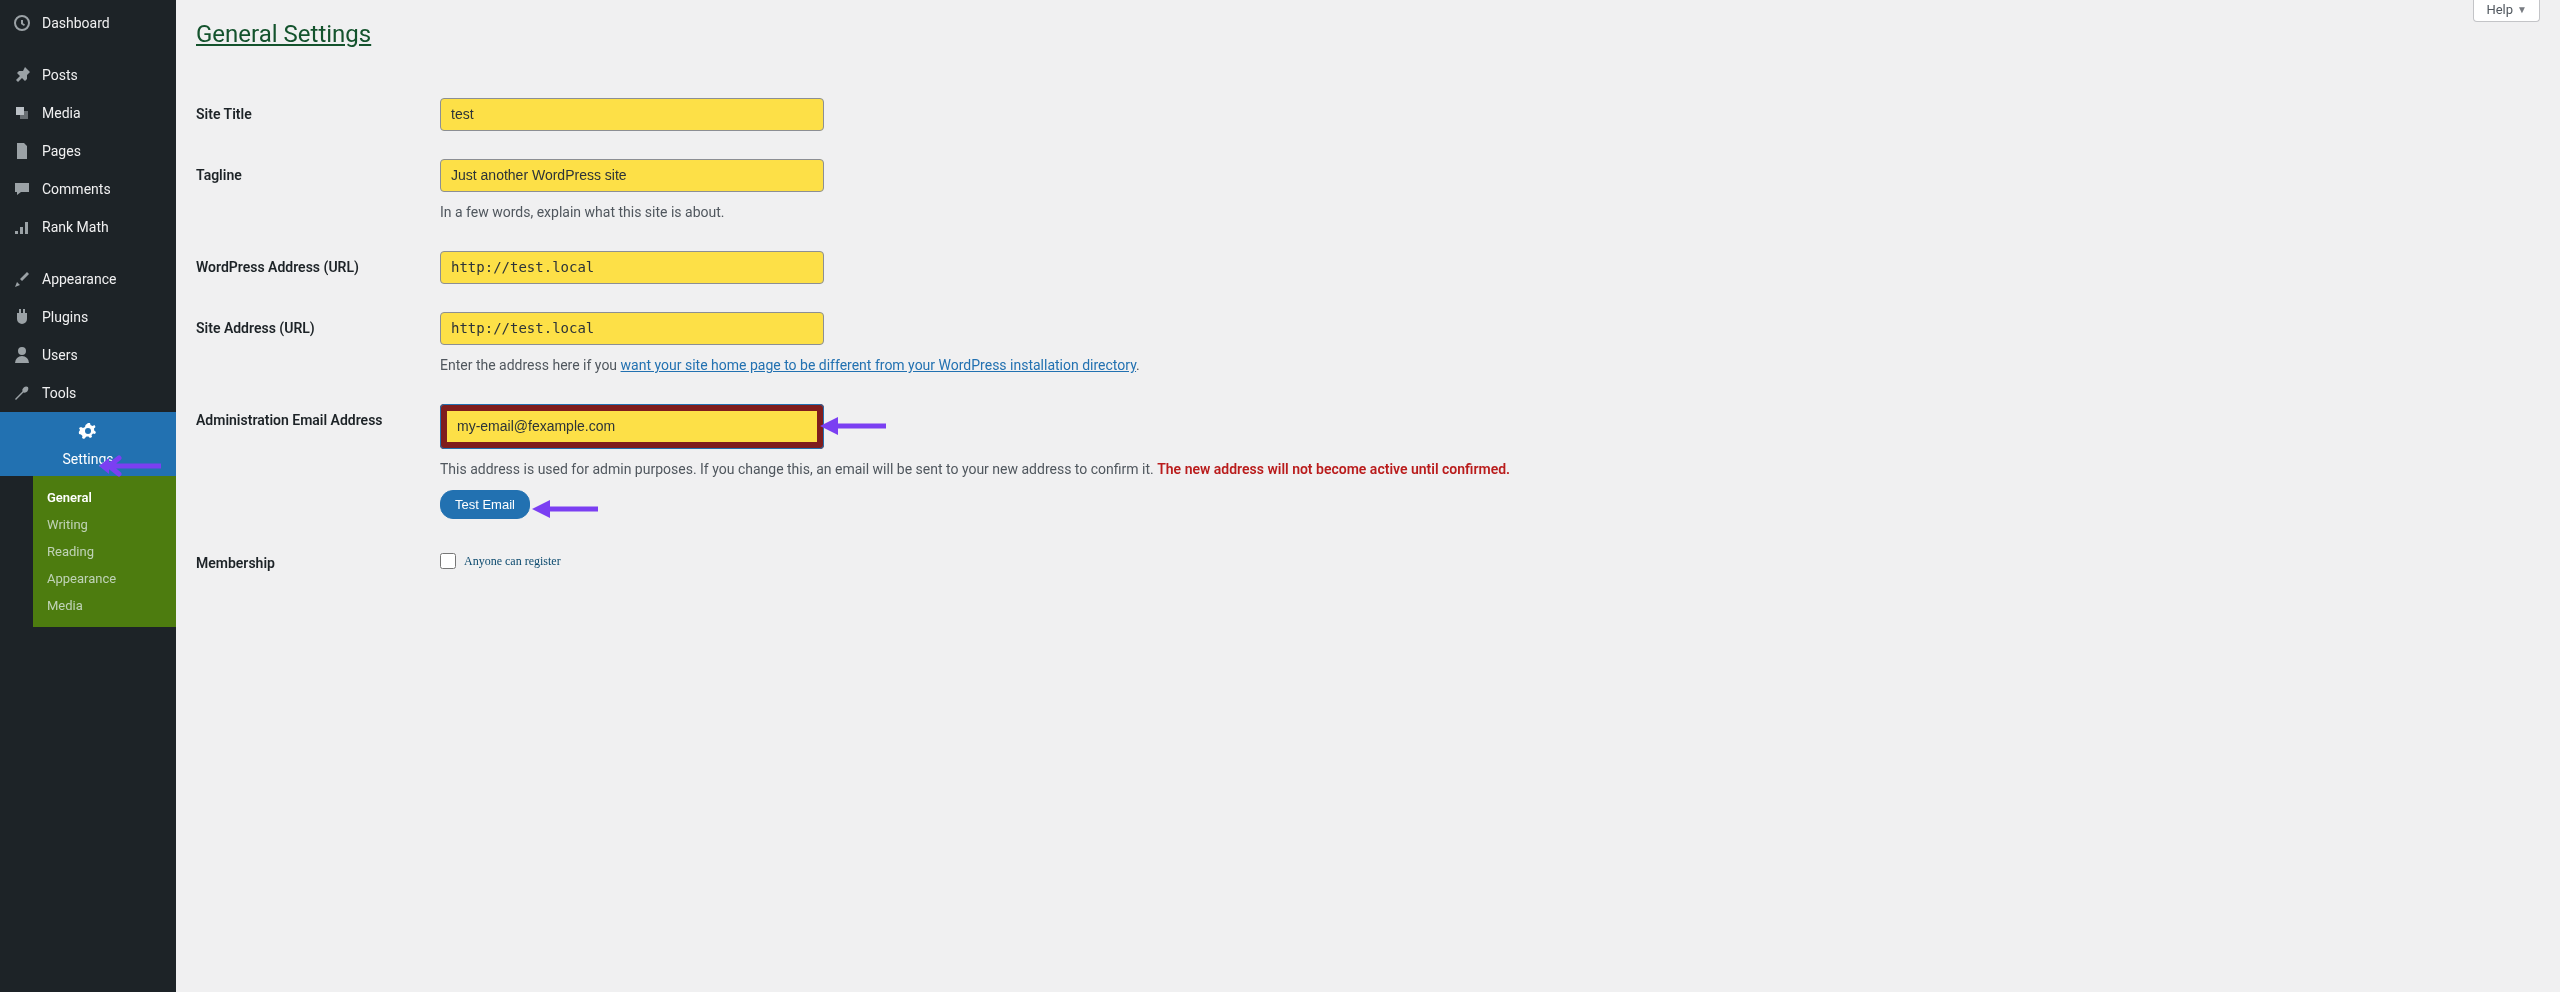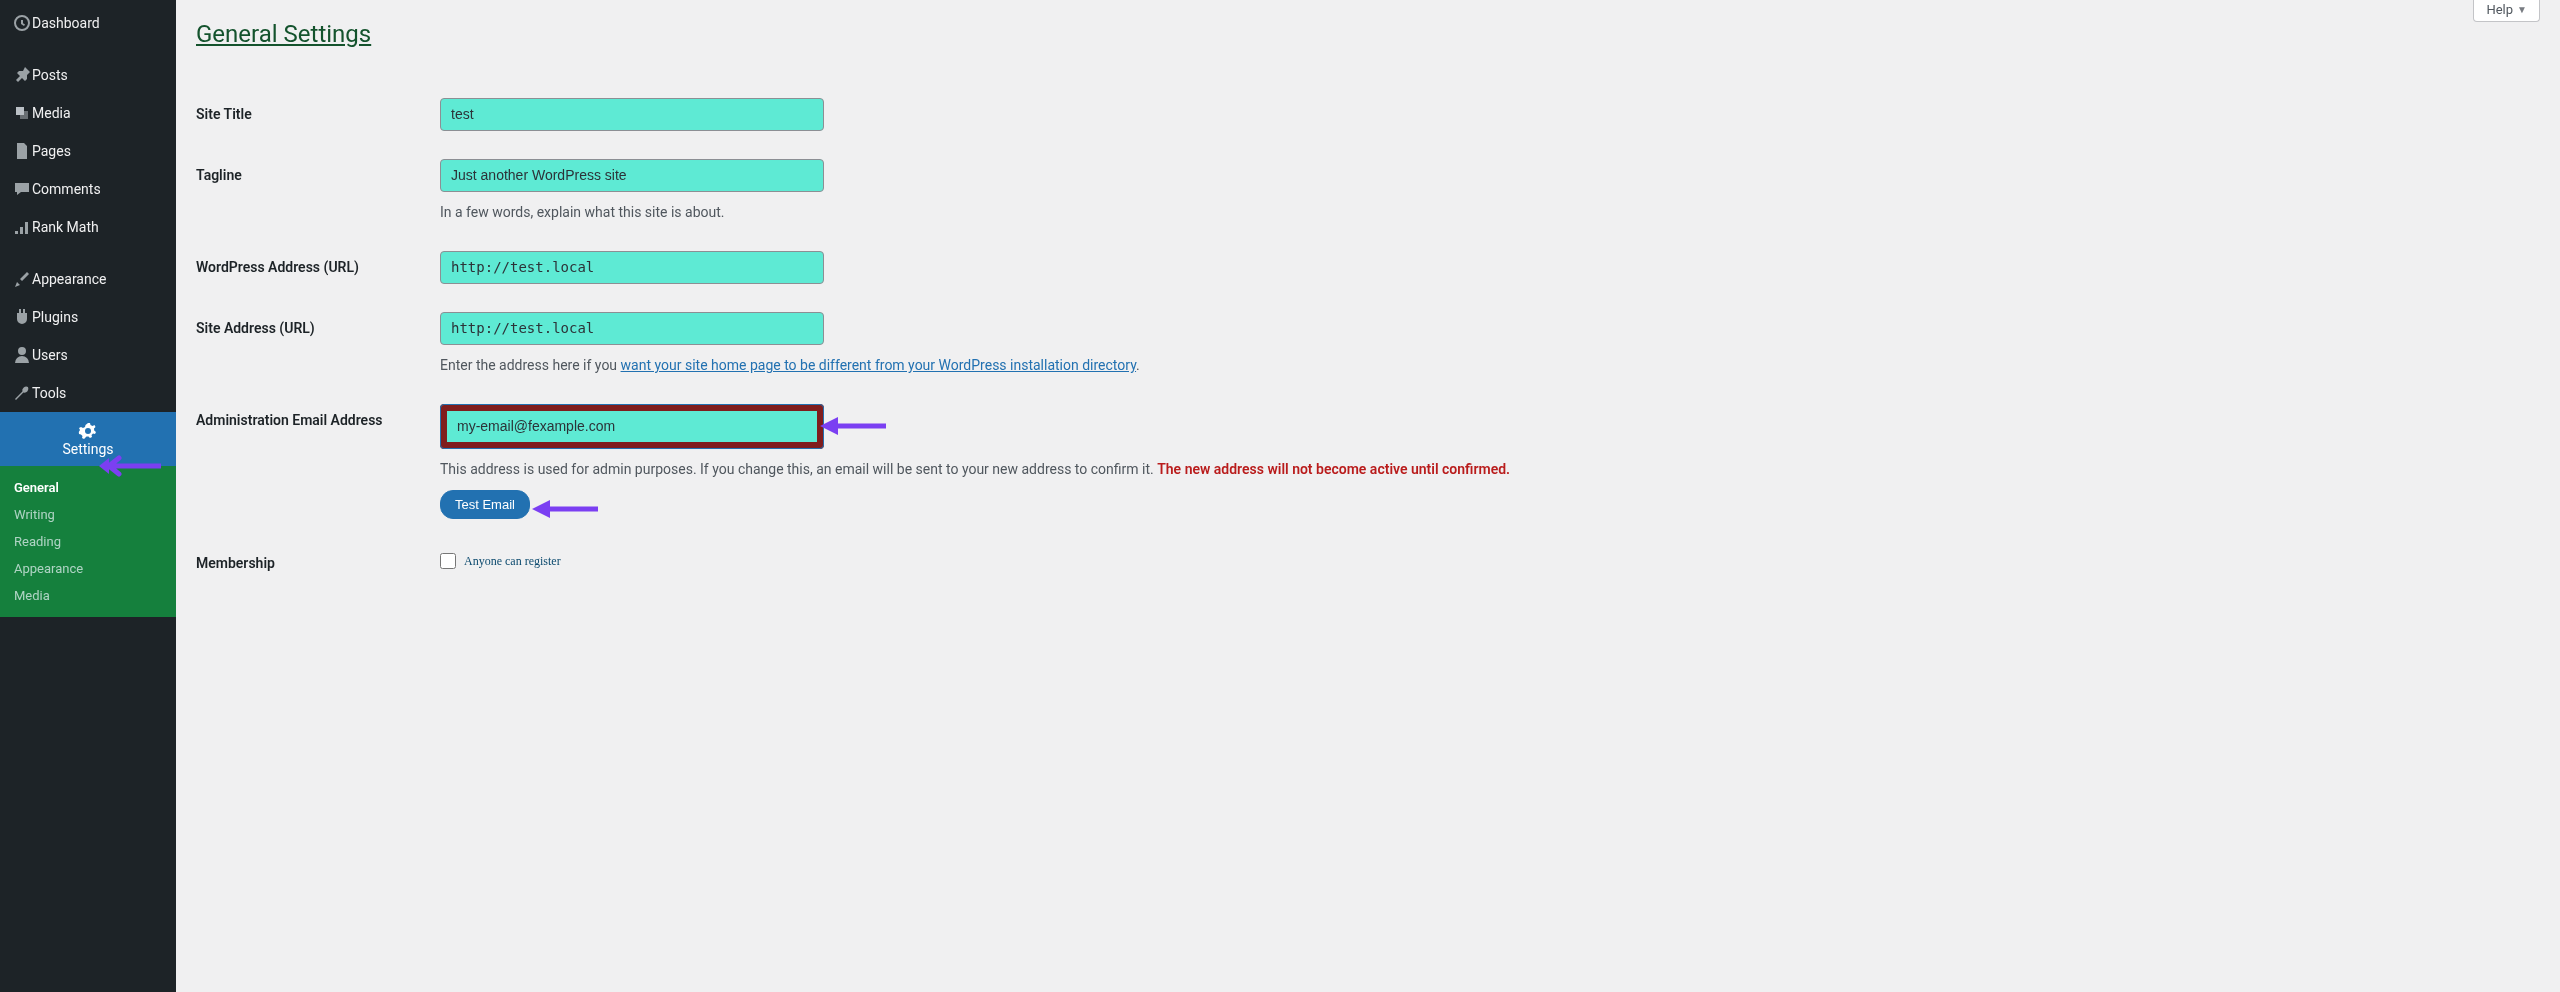--- a/index.html
+++ b/index.html
@@ -19,20 +19,21 @@
     flex-shrink: 0;
     padding-top: 4px;
   }
   .menu-item {
     display: flex;
     align-items: center;
     padding: 9px 12px;
     color: #f0f0f1;
     cursor: pointer;
     font-size: 14px;
+    gap: 10px;
     position: relative;
     text-align: center;
   }
   .menu-item.active {
     background: #2271b1;
     color: #fff;
     flex-direction: column;
   }
   .menu-item.active::after {
     content: "";
@@ -47,22 +48,23 @@
     width: 20px;
     height: 20px;
     display: flex;
     align-items: center;
     justify-content: center;
     flex-shrink: 0;
   }
   .menu-icon svg { width: 20px; height: 20px; fill: rgba(240,246,252,0.6); }
   .menu-item.active .menu-icon svg { fill: #fff; }
   .submenu {
-    background: #15803d;
+    background: #4d7c0f;
     padding: 8px 0;
+    margin-left: 33px;
   }
   .sub-item {
     padding: 6px 12px 6px 14px;
     font-size: 13px;
     color: rgba(240,246,252,0.7);
     cursor: pointer;
     position: relative;
   }
   .sub-item.current {
     color: #fff;
@@ -119,21 +121,21 @@
     padding-top: 8px;
   }
   .form-control { flex: 1; max-width: 1120px; }
   input.text-input {
     width: 384px;
     padding: 5px 10px;
     font-size: 14px;
     line-height: 1.5;
     border: 1px solid #8c8f94;
     border-radius: 4px;
-    background: #5eead4;
+    background: #fde047;
     color: #2c3338;
   }
   input.code { font-family: Menlo, Consolas, monospace; }
   input.focused {
     border: 7px solid #7f1d1d;
     outline: 1px solid #2271b1;
     outline-offset: -1px;
   }
   .description {
     font-size: 14px;

